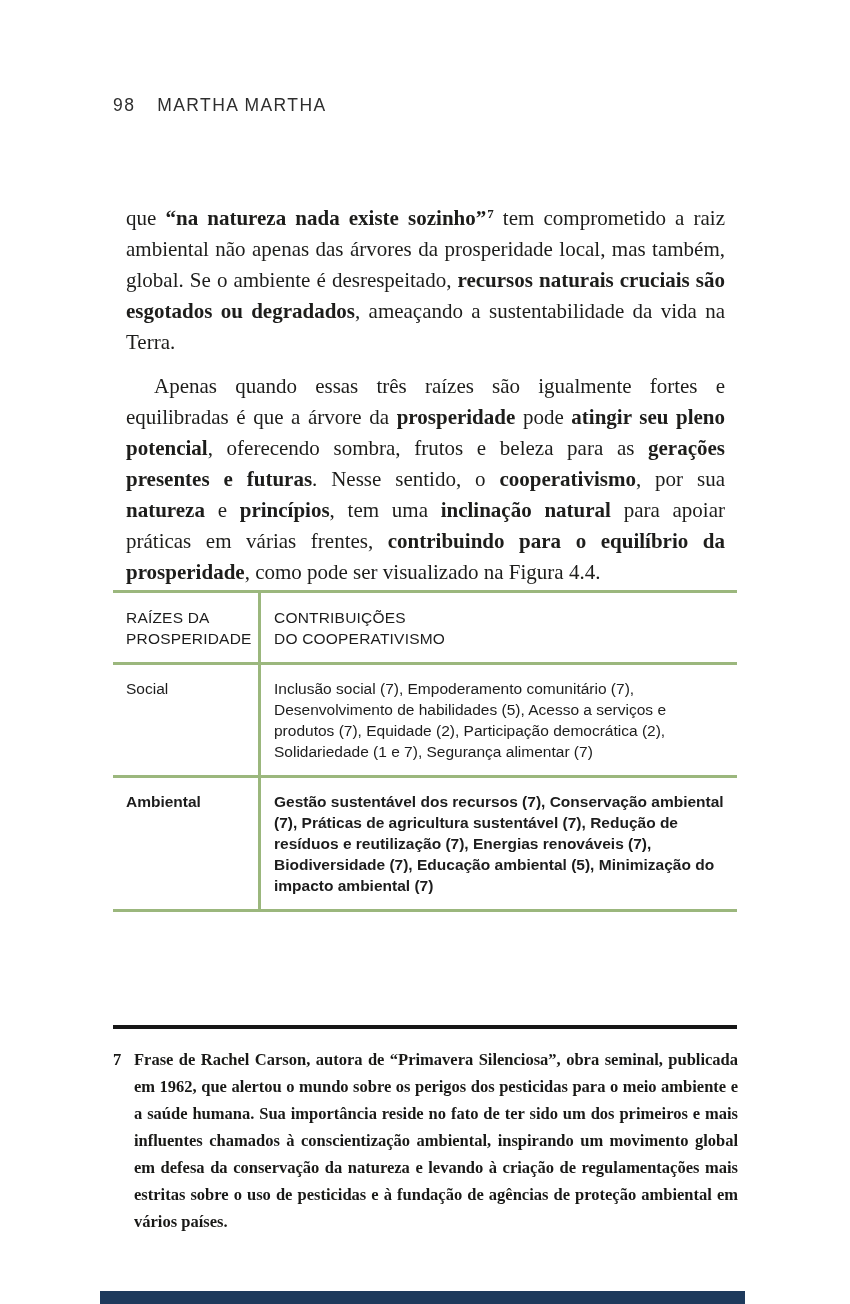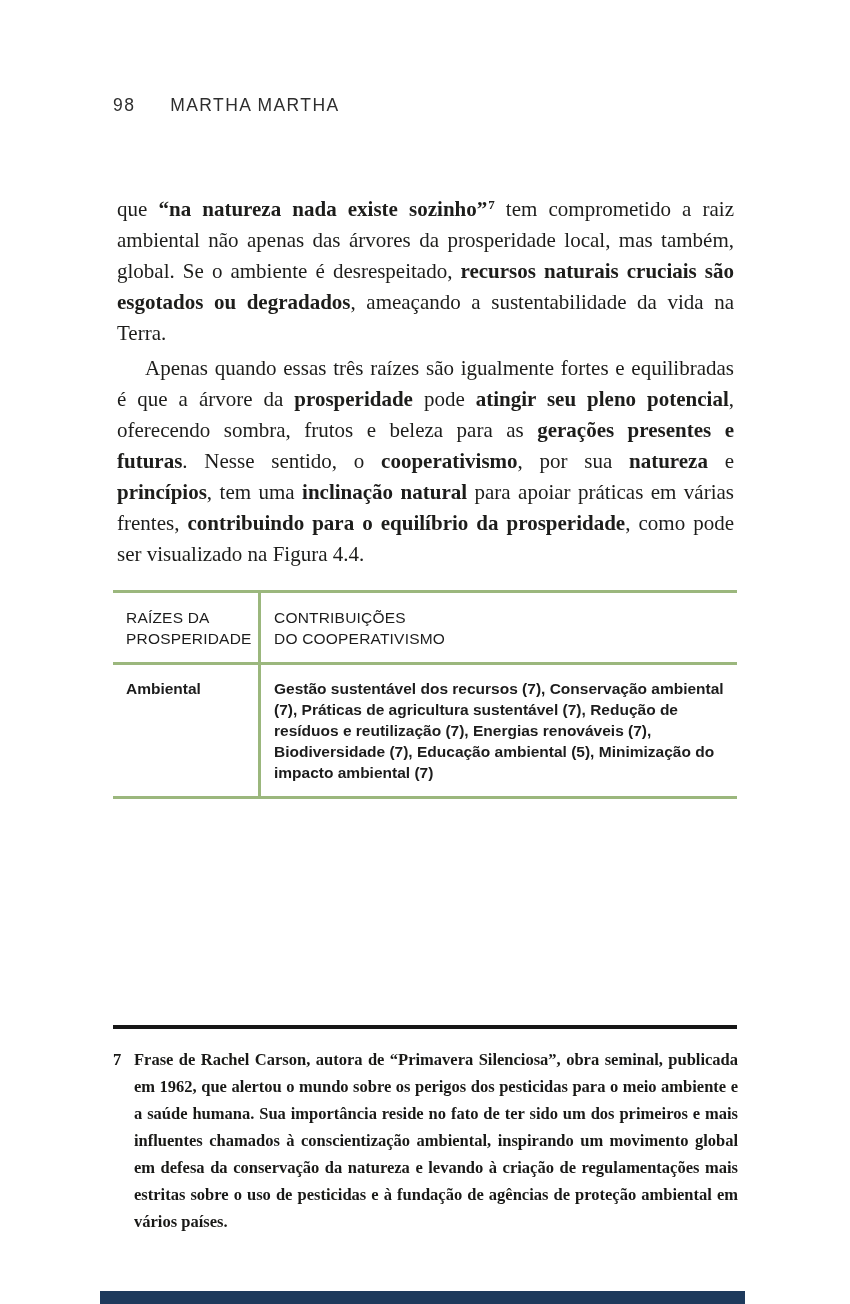--- a/index.html
+++ b/index.html
@@ -17,30 +17,30 @@
     color:var(--ink);
   }
   
   .running-header{
     position:absolute;top:95px;left:113px;
     font-family:"Liberation Sans",sans-serif;
     font-size:17.5px;font-weight:400;
     letter-spacing:1.4px;color:#2e2e2e;
     white-space:nowrap;
   }
-  .page-number{display:inline-block;margin-right:35px;}
+  .page-number{display:inline-block;margin-right:22px;}
   
   .body-text{
     position:absolute;top:190px;left:113px;width:625px;
     font-family:"Liberation Serif",serif;
     font-size:21px;line-height:31px;
     text-align:justify;
     color:var(--ink);
   }
-  .body-text p{margin:4px;}
+  .body-text p{margin:13px;}
   .body-text p.indent{text-indent:28px;font-family:Liberation Serif, serif;}
   .b{font-weight:bold;}
   .fnref{
     font-size:13px;font-weight:bold;
     position:relative;top:-7px;
     line-height:0;margin-left:1px;
   }
   
   .fig-table{
     position:absolute;top:590px;left:113px;width:624px;
@@ -107,20 +107,24 @@
       <div class="t-cell c1">
         <div>RAÍZES DA</div>
         <div>PROSPERIDADE</div>
       </div>
       <div class="t-cell c2">
         <div>CONTRIBUIÇÕES</div>
         <div>DO COOPERATIVISMO</div>
       </div>
     </div>
     <div class="t-row">
+      <div class="t-cell c1">Social</div>
+      <div class="t-cell c2">Inclusão social (7), Empoderamento comunitário (7), Desenvolvimento de habilidades (5), Acesso a serviços e produtos (7), Equidade (2), Participação democrática (2), Solidariedade (1 e 7), Segurança alimentar (7)</div>
+    </div>
+    <div class="t-row">
       <div class="t-cell c1">Ambiental</div>
       <div class="t-cell c2">Gestão sustentável dos recursos (7), Conservação ambiental (7), Práticas de agricultura sustentável (7), Redução de resíduos e reutilização (7), Energias renováveis (7), Biodiversidade (7), Educação ambiental (5), Minimização do impacto ambiental (7)</div>
     </div>
   </div>
 
   <div class="footnote-rule"></div>
 
   <div class="footnote">
     <span class="fn-num">7</span>
     <span class="fn-text">Frase de Rachel Carson, autora de “Primavera Silenciosa”, obra seminal, publicada em 1962, que alertou o mundo sobre os perigos dos pesticidas para o meio ambiente e a saúde humana. Sua importância reside no fato de ter sido um dos primeiros e mais influentes chamados à conscientização ambiental, inspirando um movimento global em defesa da conservação da natureza e levando à criação de regulamentações mais estritas sobre o uso de pesticidas e à fundação de agências de proteção ambiental em vários países.</span>

